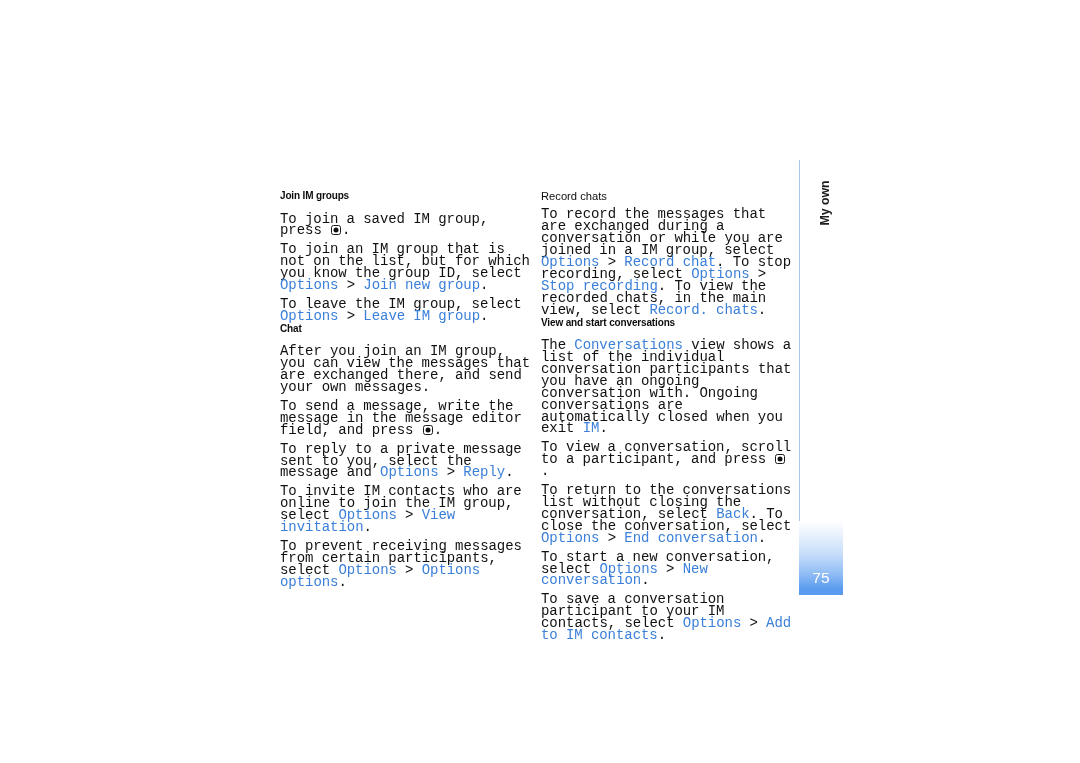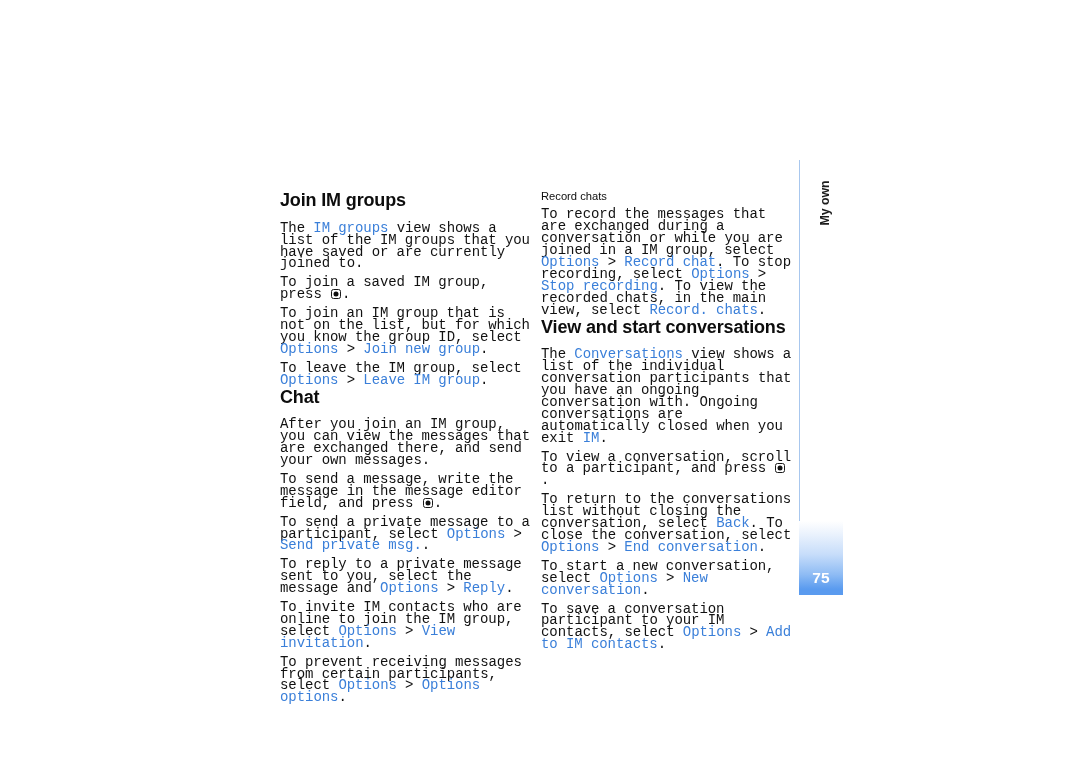--- a/index.html
+++ b/index.html
@@ -26,21 +26,21 @@
   
   .col {
     position: absolute;
     top: 190px;
   }
   .col-left  { left: 280px; width: 253px; }
   .col-right { left: 541px; width: 252px; }
 
   
   h1.heading {
-    font-size: 18px;
+    font-size: 10px;
     font-weight: bold;
     letter-spacing: -0.15px;
     color: #0d0d0d;
     margin: 0 0 12px 0;
     line-height: 1.15;
   }
   h2.subheading {
     font-size: 11.2px;
     font-weight: normal;
     color: #0d0d0d;
@@ -135,47 +135,45 @@
                 #8fbcf4 72%,
                 #5a9bef 92%,
                 #5a9bef 100%);
     display: flex;
     align-items: flex-end;
     justify-content: center;
     padding-bottom: 8px;
   }
   .page-tab .num {
     font-size: 15.5px;
-    font-weight: bold;
+    font-weight: normal;
     color: #ffffff;
     letter-spacing: 0.2px;
   }
 </style>
 </head>
 <body>
 
 <div class="page">
 
   <div class="col col-left">
 
     <h1 class="heading">Join IM groups</h1>
 
     <div>
-        <p class="para">The <span class="lnk">IM groups</span> view shows a list of the IM groups that you have saved or are currently joined to.</p>
         <p class="para">To join a saved IM group, press <span class="selkey"></span>.</p>
         <p class="para">To join an IM group that is not on the list, but for which you know the group ID, select <span class="lnk">Options</span><span class="sep"> &gt; </span><span class="lnk">Join new group</span>.</p>
         <p class="para">To leave the IM group, select <span class="lnk">Options</span><span class="sep"> &gt; </span><span class="lnk">Leave IM group</span>.</p>
       </div>
 
     <h1 class="heading heading-gap-top">Chat</h1>
 
     <div>
         <p class="para">After you join an IM group, you can view the messages that are exchanged there, and send your own messages.</p>
         <p class="para">To send a message, write the message in the message editor field, and press <span class="selkey"></span>.</p>
-        <p class="para">To send a private message to a participant, select <span class="lnk">Options</span><span class="sep"> &gt; </span><span class="lnk">Send private msg.</span>.</p>
         <p class="para">To reply to a private message sent to you, select the message and <span class="lnk">Options</span><span class="sep"> &gt; </span><span class="lnk">Reply</span>.</p>
         <p class="para">To invite IM contacts who are online to join the IM group, select <span class="lnk">Options</span><span class="sep"> &gt; </span><span class="lnk">View invitation</span>.</p>
         <p class="para">To prevent receiving messages from certain participants, select <span class="lnk">Options</span><span class="sep"> &gt; </span><span class="lnk">Options options</span>.</p>
       </div>
   </div>
 
   <div class="col col-right">
 
     <h2 class="subheading">Record chats</h2>
 

